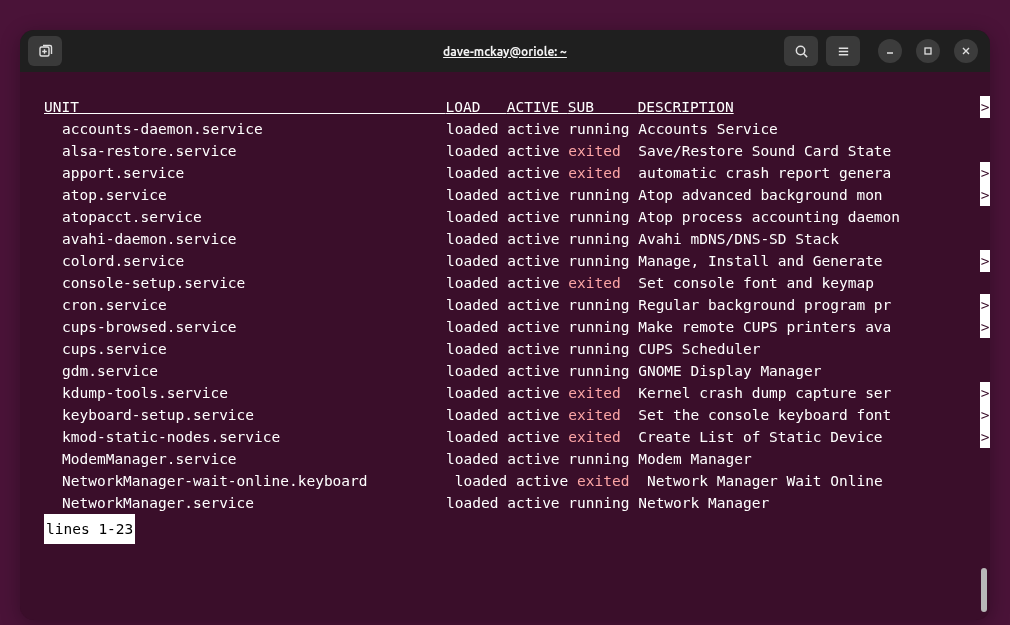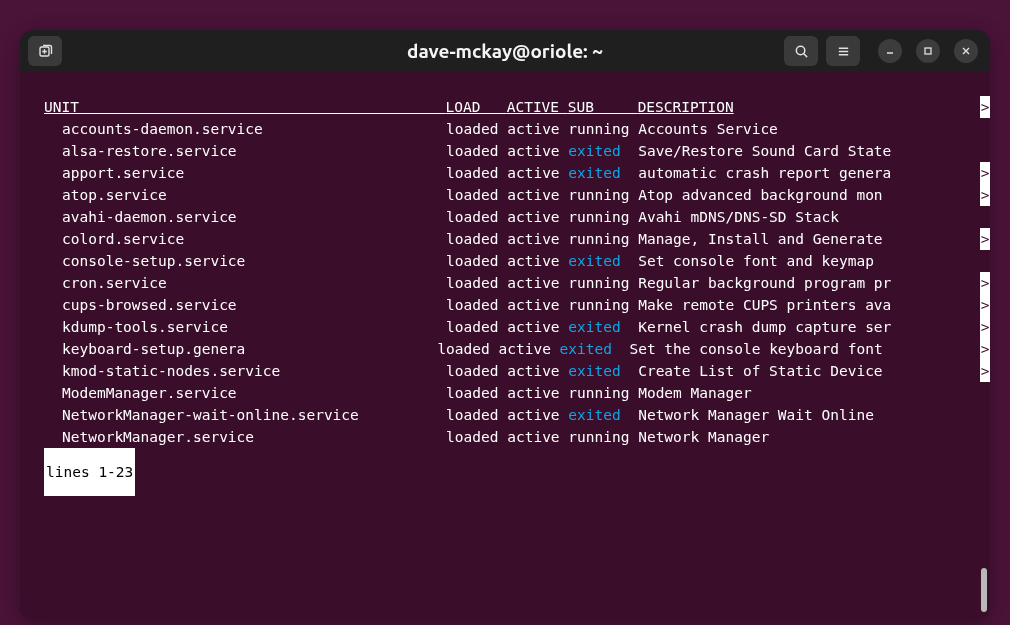--- a/index.html
+++ b/index.html
@@ -51,22 +51,23 @@
       background: #3a3a3a;
       color: #e0e0e0;
     }
 
     .titlebar-title {
       position: absolute;
       left: 50%;
       transform: translateX(-50%);
       color: #f5f5f5;
       font-family: 'Ubuntu', sans-serif;
-      font-size: 19px;
+      font-size: 12px;
       font-weight: 600;
+      text-decoration: underline;
     }
 
     .titlebar-right {
       margin-left: auto;
       display: flex;
       gap: 12px;
       align-items: center;
     }
 
     .titlebar-right-inner {
@@ -138,38 +139,38 @@
       padding-left: 42px;
       white-space: pre;
       position: relative;
     }
 
     .col-unit, .col-load, .col-active, .col-sub, .col-desc {
       display: inline;
     }
 
     .col-sub.exited {
-      color: #0ea5e9;
+      color: #fca5a5;
     }
 
     .overflow-mark {
       position: absolute;
       right: 0;
       top: 0;
       background: #ffffff;
       color: #3a0e2a;
       width: 10px;
       text-align: center;
     }
 
     .pager-status {
       background: #ffffff;
       color: #000000;
       display: inline-block;
-      padding: 13px 2px;
+      padding: 4px 2px;
       margin-left: 0;
     }
 
     .pager-line {
       padding-left: 24px;
     }
 
     .scrollbar {
       position: absolute;
       right: 3px;
@@ -235,30 +236,33 @@
   <div class="terminal-body">
     <div class="terminal-inner">
 
       <div class="header-line" id="header-line"><span>UNIT                                          </span><span>LOAD   </span><span>ACTIVE </span><span>SUB     </span><span>DESCRIPTION</span><span class="overflow-mark">&gt;</span></div>
 
       <div id="rows-container">
           <div class="service-row"><span class="col-unit">accounts-daemon.service                     </span><span class="col-load">loaded </span><span class="col-active">active </span><span class="col-sub">running </span><span class="col-desc">Accounts Service</span></div>
           <div class="service-row"><span class="col-unit">alsa-restore.service                        </span><span class="col-load">loaded </span><span class="col-active">active </span><span class="col-sub exited">exited  </span><span class="col-desc">Save/Restore Sound Card State</span></div>
           <div class="service-row"><span class="col-unit">apport.service                              </span><span class="col-load">loaded </span><span class="col-active">active </span><span class="col-sub exited">exited  </span><span class="col-desc">automatic crash report genera</span><span class="overflow-mark">&gt;</span></div>
           <div class="service-row"><span class="col-unit">atop.service                                </span><span class="col-load">loaded </span><span class="col-active">active </span><span class="col-sub">running </span><span class="col-desc">Atop advanced background mon</span><span class="overflow-mark">&gt;</span></div>
+          <div class="service-row"><span class="col-unit">atopacct.service                            </span><span class="col-load">loaded </span><span class="col-active">active </span><span class="col-sub">running </span><span class="col-desc">Atop process accounting daemon</span></div>
           <div class="service-row"><span class="col-unit">avahi-daemon.service                        </span><span class="col-load">loaded </span><span class="col-active">active </span><span class="col-sub">running </span><span class="col-desc">Avahi mDNS/DNS-SD Stack</span></div>
           <div class="service-row"><span class="col-unit">colord.service                              </span><span class="col-load">loaded </span><span class="col-active">active </span><span class="col-sub">running </span><span class="col-desc">Manage, Install and Generate </span><span class="overflow-mark">&gt;</span></div>
           <div class="service-row"><span class="col-unit">console-setup.service                       </span><span class="col-load">loaded </span><span class="col-active">active </span><span class="col-sub exited">exited  </span><span class="col-desc">Set console font and keymap</span></div>
           <div class="service-row"><span class="col-unit">cron.service                                </span><span class="col-load">loaded </span><span class="col-active">active </span><span class="col-sub">running </span><span class="col-desc">Regular background program pr</span><span class="overflow-mark">&gt;</span></div>
           <div class="service-row"><span class="col-unit">cups-browsed.service                        </span><span class="col-load">loaded </span><span class="col-active">active </span><span class="col-sub">running </span><span class="col-desc">Make remote CUPS printers ava</span><span class="overflow-mark">&gt;</span></div>
+          <div class="service-row"><span class="col-unit">cups.service                                </span><span class="col-load">loaded </span><span class="col-active">active </span><span class="col-sub">running </span><span class="col-desc">CUPS Scheduler</span></div>
+          <div class="service-row"><span class="col-unit">gdm.service                                 </span><span class="col-load">loaded </span><span class="col-active">active </span><span class="col-sub">running </span><span class="col-desc">GNOME Display Manager</span></div>
           <div class="service-row"><span class="col-unit">kdump-tools.service                         </span><span class="col-load">loaded </span><span class="col-active">active </span><span class="col-sub exited">exited  </span><span class="col-desc">Kernel crash dump capture ser</span><span class="overflow-mark">&gt;</span></div>
-          <div class="service-row"><span class="col-unit">keyboard-setup.genera                      </span><span class="col-load">loaded </span><span class="col-active">active </span><span class="col-sub exited">exited  </span><span class="col-desc">Set the console keyboard font</span><span class="overflow-mark">&gt;</span></div>
+          <div class="service-row"><span class="col-unit">keyboard-setup.service                      </span><span class="col-load">loaded </span><span class="col-active">active </span><span class="col-sub exited">exited  </span><span class="col-desc">Set the console keyboard font</span><span class="overflow-mark">&gt;</span></div>
           <div class="service-row"><span class="col-unit">kmod-static-nodes.service                   </span><span class="col-load">loaded </span><span class="col-active">active </span><span class="col-sub exited">exited  </span><span class="col-desc">Create List of Static Device </span><span class="overflow-mark">&gt;</span></div>
           <div class="service-row"><span class="col-unit">ModemManager.service                        </span><span class="col-load">loaded </span><span class="col-active">active </span><span class="col-sub">running </span><span class="col-desc">Modem Manager</span></div>
-          <div class="service-row"><span class="col-unit">NetworkManager-wait-online.service          </span><span class="col-load">loaded </span><span class="col-active">active </span><span class="col-sub exited">exited  </span><span class="col-desc">Network Manager Wait Online</span></div>
+          <div class="service-row"><span class="col-unit">NetworkManager-wait-online.keyboard          </span><span class="col-load">loaded </span><span class="col-active">active </span><span class="col-sub exited">exited  </span><span class="col-desc">Network Manager Wait Online</span></div>
           <div class="service-row"><span class="col-unit">NetworkManager.service                      </span><span class="col-load">loaded </span><span class="col-active">active </span><span class="col-sub">running </span><span class="col-desc">Network Manager</span></div>
         </div>
 
       <div class="pager-line"><span class="pager-status">lines 1-23</span></div>
 
     </div>
     <div class="scrollbar"></div>
   </div>
 
 </div>

